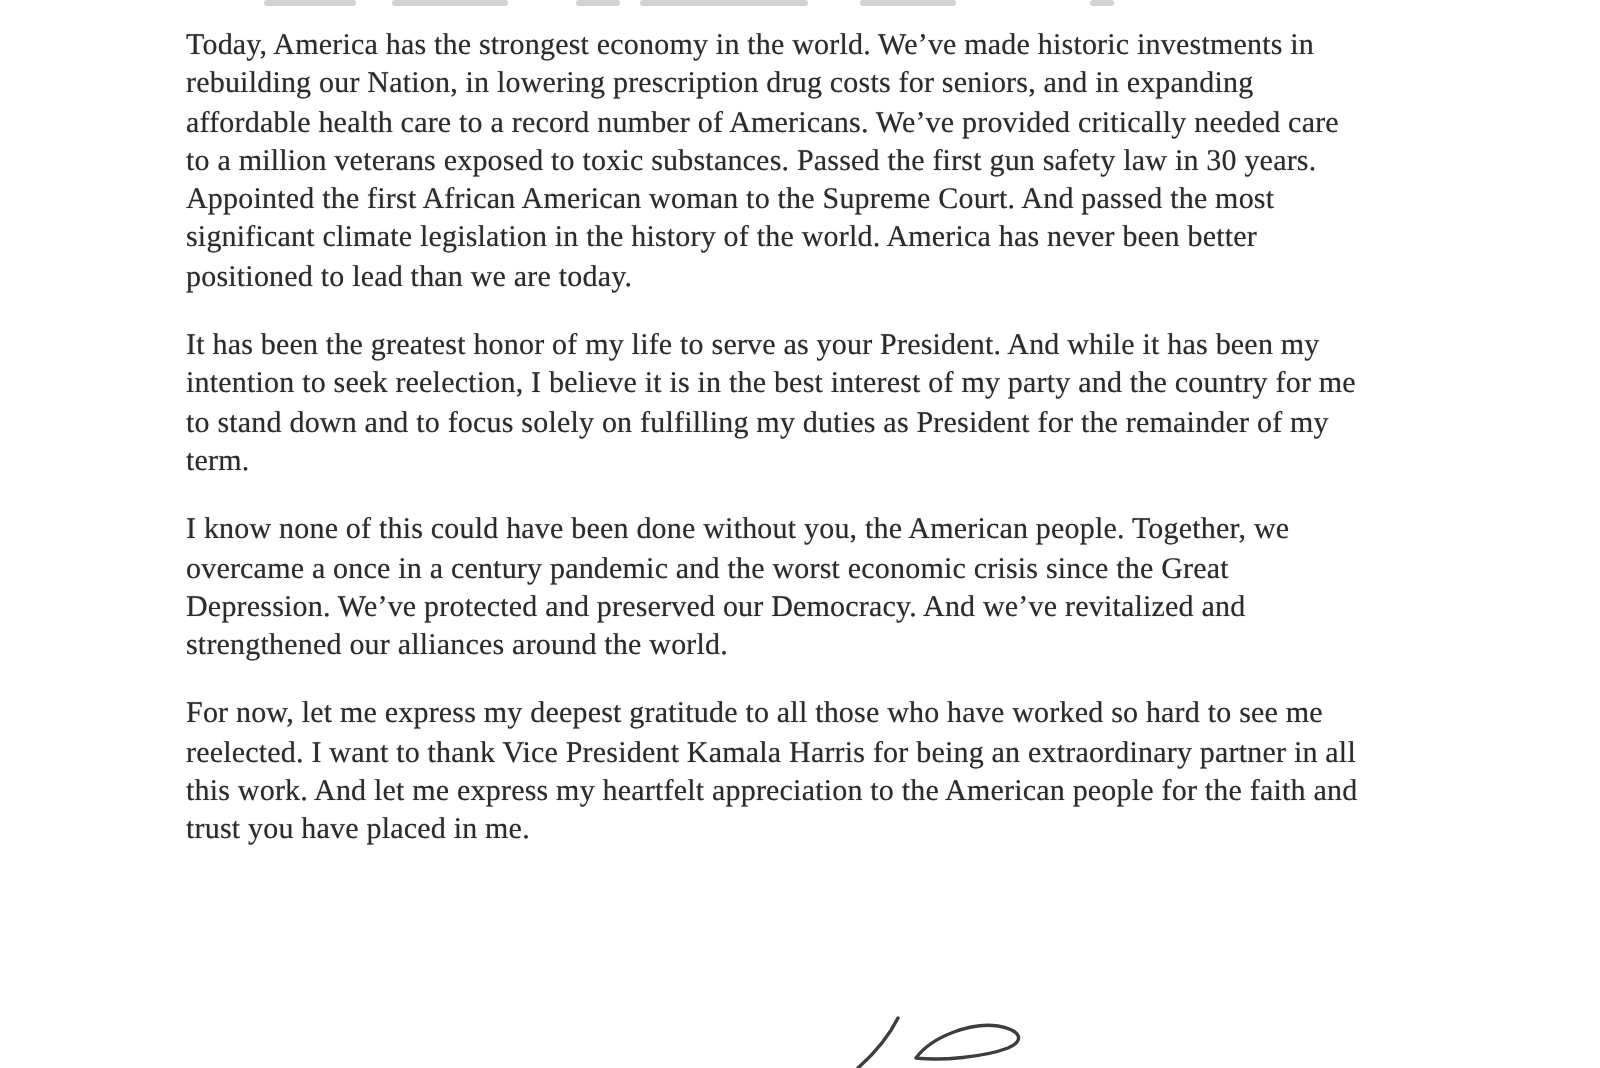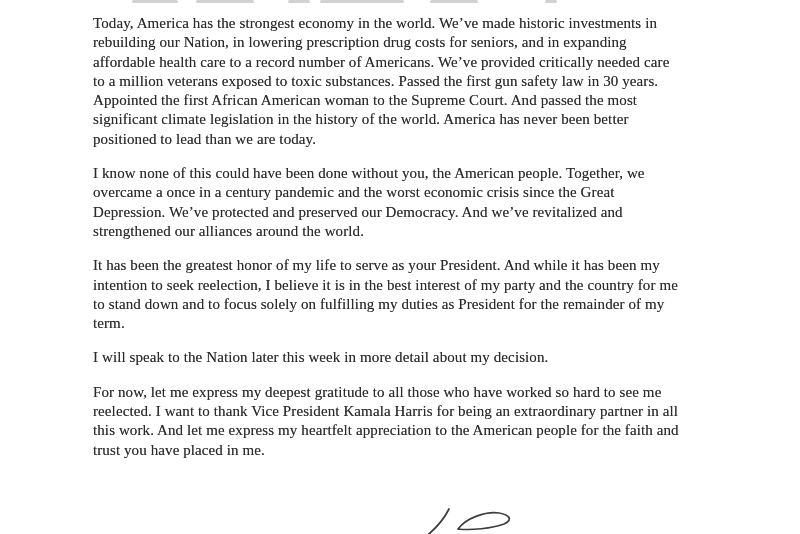--- a/index.html
+++ b/index.html
@@ -59,29 +59,28 @@
   </div>
 
   <div class="letter-body">
     <p>Today, America has the strongest economy in the world. We’ve made historic investments in
 rebuilding our Nation, in lowering prescription drug costs for seniors, and in expanding
 affordable health care to a record number of Americans. We’ve provided critically needed care
 to a million veterans exposed to toxic substances. Passed the first gun safety law in 30 years.
 Appointed the first African American woman to the Supreme Court. And passed the most
 significant climate legislation in the history of the world. America has never been better
 positioned to lead than we are today.</p>
+    <p>It has been the greatest honor of my life to serve as your President. And while it has been my
+intention to seek reelection, I believe it is in the best interest of my party and the country for me
+to stand down and to focus solely on fulfilling my duties as President for the remainder of my
+term.</p>
     <p>I know none of this could have been done without you, the American people. Together, we
 overcame a once in a century pandemic and the worst economic crisis since the Great
 Depression. We’ve protected and preserved our Democracy. And we’ve revitalized and
 strengthened our alliances around the world.</p>
-    <p>It has been the greatest honor of my life to serve as your President. And while it has been my
-intention to seek reelection, I believe it is in the best interest of my party and the country for me
-to stand down and to focus solely on fulfilling my duties as President for the remainder of my
-term.</p>
-    <p>I will speak to the Nation later this week in more detail about my decision.</p>
     <p>For now, let me express my deepest gratitude to all those who have worked so hard to see me
 reelected. I want to thank Vice President Kamala Harris for being an extraordinary partner in all
 this work. And let me express my heartfelt appreciation to the American people for the faith and
 trust you have placed in me.</p>
   </div>
 
   <svg class="signature" width="125" height="37" viewBox="0 0 125 37">
     <path d="M 44 12 C 40 20 33 29 24 37"></path>
     <path d="M 53 32 C 61 21 81 14 94 16 C 105 18 108 23 99 27 C 87 31.5 66 33.5 53 32"></path>
   </svg>

